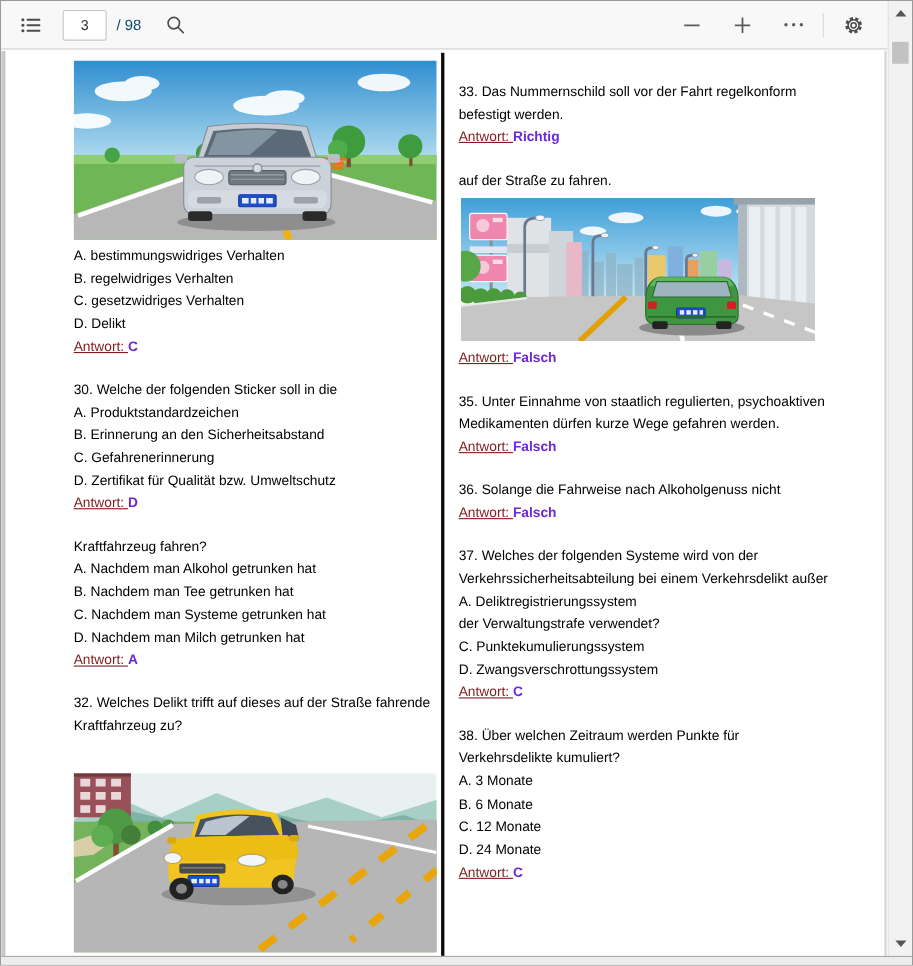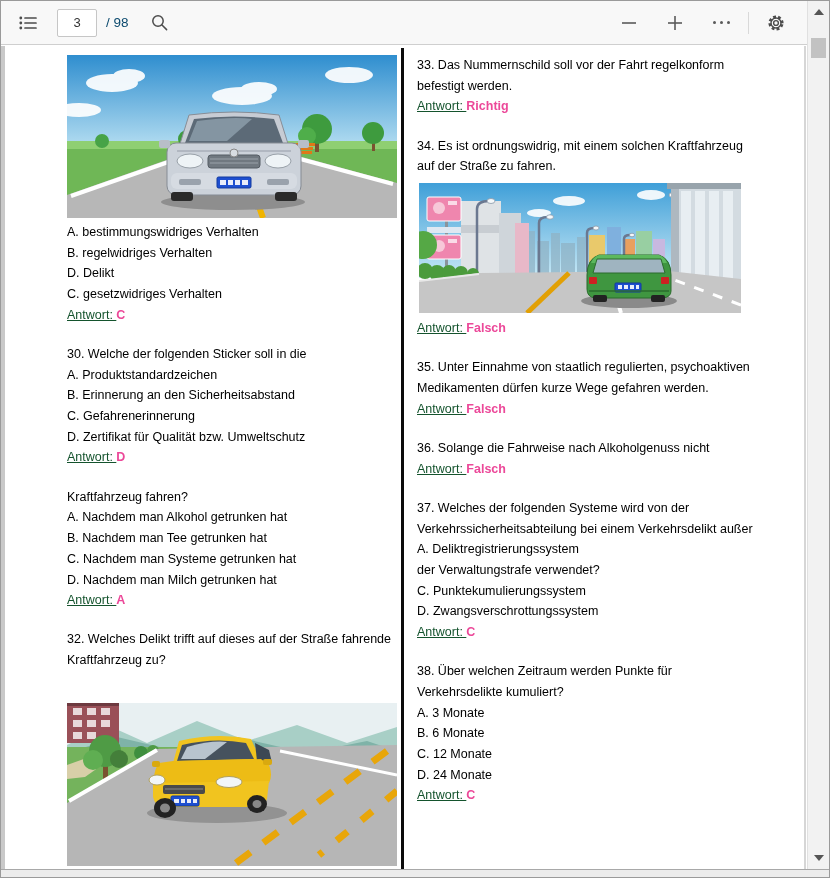--- a/index.html
+++ b/index.html
@@ -20,25 +20,25 @@
   .dots{display:flex;gap:4px;}
   .dots i{width:3px;height:3px;border-radius:50%;background:#5a5a5a;display:block;}
 
   
   .doc{position:absolute;left:0;top:45px;width:806px;height:824px;background:#fff;overflow:hidden;}
   .left-strip{position:absolute;left:0;top:0;width:4px;height:100%;background:#c9c9c9;}
   .right-strip{position:absolute;left:803px;top:0;width:2px;height:100%;background:#d6d6d6;}
   .divider{position:absolute;left:400px;top:2px;width:3px;height:822px;background:#0b0b0b;}
   .col{position:absolute;top:9px;}
   .col-left{left:66px;width:331px;}
-  .col-right{left:416px;width:388px;}
+  .col-right{left:416px;width:388px;margin-top:18px;}
   .line{font-size:12.5px;line-height:20.7px;height:20.7px;color:#000;white-space:nowrap;}
   .gap{height:18.6px;}
-  .ans-link{color:#14532d;text-decoration:underline;white-space:pre;cursor:pointer;}
-  .ans-value{font-weight:bold;color:#ec4899;}
+  .ans-link{color:#7f1d1d;text-decoration:underline;white-space:pre;cursor:pointer;}
+  .ans-value{font-weight:bold;color:#6d28d9;}
   .qimg{display:block;font-size:0;}
   .img1{margin-bottom:4px;}
   .img2{margin-top:32px;}
   .img3{margin:6px 0 5px 2px;}
 
   
   .scrollbar{position:absolute;left:806px;top:0;width:22px;height:869px;background:#f2f2f2;
     border-left:1px solid #e0e0e0;box-sizing:border-box;}
   .sb-btn{position:absolute;left:0;width:100%;height:17px;display:flex;align-items:center;
     justify-content:center;background:none;border:none;padding:0;cursor:pointer;}
@@ -178,22 +178,22 @@
               <rect x="161" y="125" width="5" height="5"></rect>
         <rect x="168" y="125" width="5" height="5"></rect>
               <rect x="175" y="125" width="6" height="5"></rect>
       </g>
       <rect x="104" y="137" width="22" height="9" rx="3" fill="#2a2a2a"></rect>
       <rect x="208" y="137" width="22" height="9" rx="3" fill="#2a2a2a"></rect>
     </svg>
   </div>
         <div class="line">A. bestimmungswidriges Verhalten</div>
         <div class="line">B. regelwidriges Verhalten</div>
+        <div class="line">C. gesetzwidriges Verhalten</div>
         <div class="line">D. Delikt</div>
-        <div class="line">C. gesetzwidriges Verhalten</div>
         <div class="line"><a class="ans-link">Antwort: </a><span class="ans-value">C</span></div>
         <div class="gap"></div>
         <div class="line">30. Welche der folgenden Sticker soll in die</div>
         <div class="line">A. Produktstandardzeichen</div>
         <div class="line">B. Erinnerung an den Sicherheitsabstand</div>
         <div class="line">C. Gefahrenerinnerung</div>
         <div class="line">D. Zertifikat für Qualität bzw. Umweltschutz</div>
         <div class="line"><a class="ans-link">Antwort: </a><span class="ans-value">D</span></div>
         <div class="gap"></div>
         <div class="line">Kraftfahrzeug fahren?</div>
@@ -261,21 +261,20 @@
             <ellipse cx="190" cy="101" rx="4.5" ry="4" fill="#888888"></ellipse>
     </svg>
   </div>
       </div>
     <div class="divider"></div>
     <div class="col col-right" id="col-right">
         <div class="line">33. Das Nummernschild soll vor der Fahrt regelkonform</div>
         <div class="line">befestigt werden.</div>
         <div class="line"><a class="ans-link">Antwort: </a><span class="ans-value">Richtig</span></div>
         <div class="gap"></div>
-        <div class="line">34. Es ist ordnungswidrig, mit einem solchen Kraftfahrzeug</div>
         <div class="line">auf der Straße zu fahren.</div>
         <div class="qimg img3">
     <svg width="322" height="130" viewBox="0 0 322 130">
       <defs>
         <linearGradient id="sky3" x1="0" y1="0" x2="0" y2="1">
           <stop offset="0" stop-color="#3f9fd8"></stop>
                 <stop offset="1" stop-color="#c8e9f6"></stop>
         </linearGradient>
       </defs>
       <rect width="322" height="95" fill="url(#sky3)"></rect>

